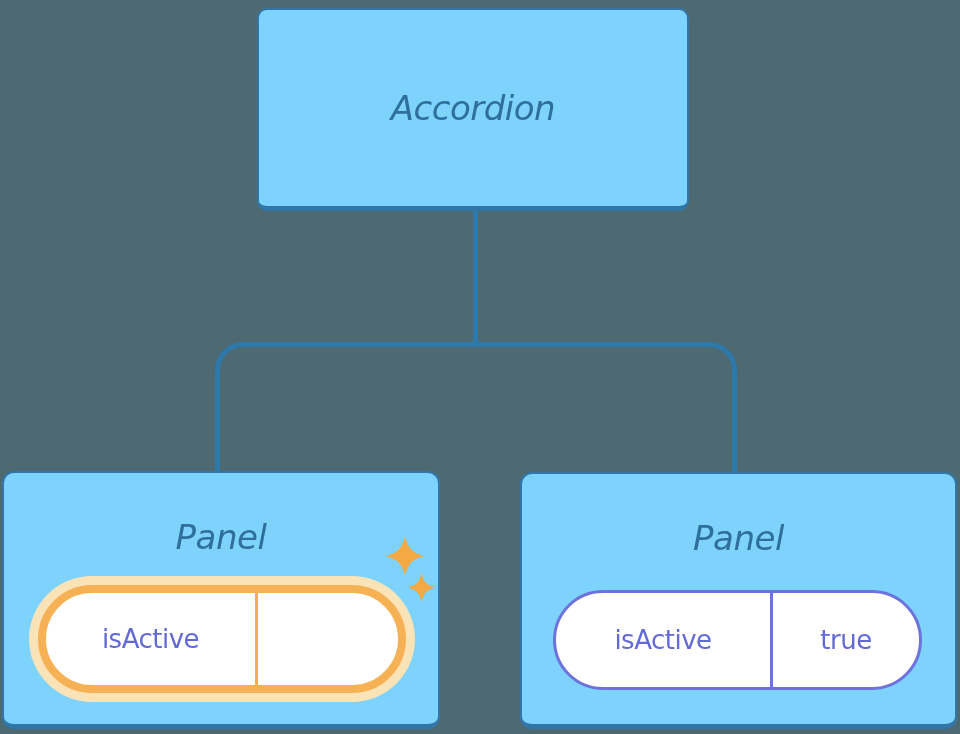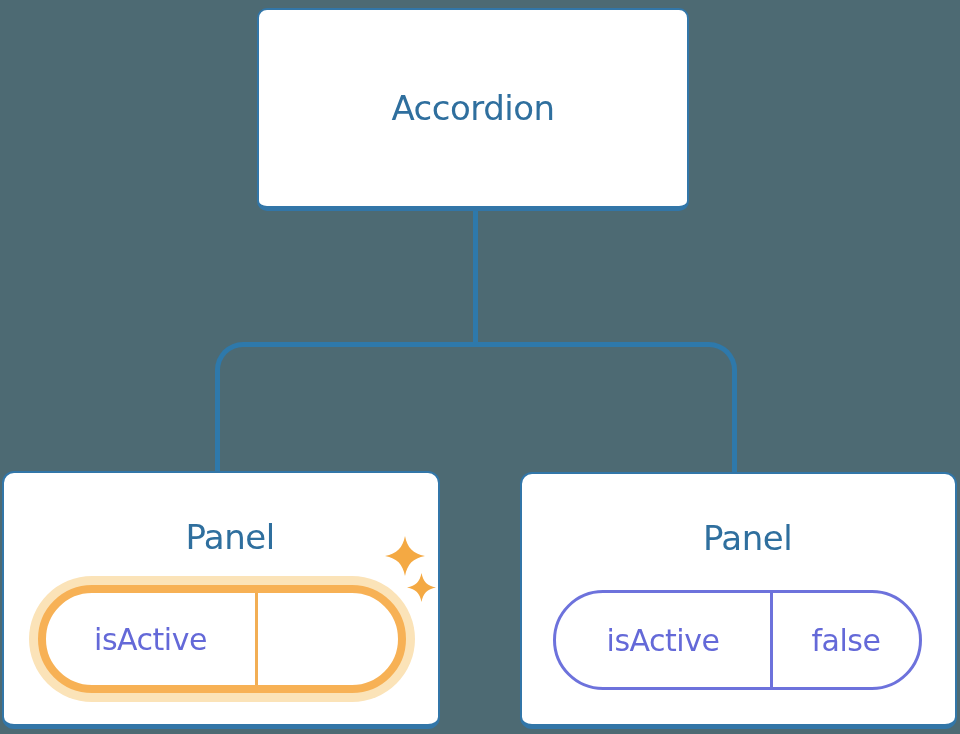--- a/index.html
+++ b/index.html
@@ -7,40 +7,41 @@
     width: 960px; height: 734px;
     background: #4d6a73;
     font-family: "DejaVu Sans", "Liberation Sans", sans-serif;
     overflow: hidden;
   }
   .stage { position: absolute; left: 0; top: 0; width: 960px; height: 734px; }
 
   
   .node {
     position: absolute;
-    background: #ffffff;
+    background: #7dd3fc;
     border: 2.5px solid #3276a8;
     border-bottom-width: 5px;
     box-sizing: border-box;
+    font-style: italic;
   }
   .root-node {
     left: 257px; top: 8px; width: 432px; height: 203px;
     border-radius: 10px;
     display: flex; align-items: center; justify-content: center;
   }
   .node-title {
     font-size: 34px;
     color: #2f6f9e;
     letter-spacing: -0.5px;
   }
   .panel-node { border-radius: 12px; }
   .panel-left  { left: 2px;   top: 471px; width: 438px; height: 258px; }
   .panel-right { left: 520px; top: 472px; width: 437px; height: 257px; }
   .panel-title {
-    position: absolute; left: 9px; top: 44px; width: 100%;
+    position: absolute; left: 0; top: 44px; width: 100%;
     text-align: center;
     font-size: 34px; color: #2f6f9e; letter-spacing: -0.5px;
   }
 
   
   .stem {
     position: absolute; left: 473px; top: 210px; width: 5px; height: 135px;
     background: #2e79ab;
   }
   .bracket {
@@ -63,21 +64,21 @@
     left: 38px; top: 585px; width: 368px; height: 108px;
     border: 8px solid #f7b155;
     box-shadow: 0 0 0 9px #fbe3b8;
   }
   .pill-inactive {
     left: 553px; top: 590px; width: 369px; height: 100px;
     border: 3px solid #6d72dc;
   }
   .pill .cell {
     display: flex; align-items: center; justify-content: center;
-    font-size: 30px; color: #6469d8; letter-spacing: -0.5px;
+    font-size: 26px; color: #6469d8; letter-spacing: -0.5px;
   }
   .pill-active .cell-key   { width: 209px; }
   .pill-inactive .cell-key { width: 214px; }
   .pill .cell-val { flex: 1; }
   .pill-active .cell-val { font-weight: 700; color: #595fd6; }
   .divider-active   { width: 3px; background: #f2ae54; }
   .divider-inactive { width: 3px; background: #6d72dc; }
 
   
   .sparkle { position: absolute; z-index: 5; }
@@ -109,16 +110,16 @@
   <svg class="sparkle sparkle-small" viewBox="0 0 24 24" xmlns="http://www.w3.org/2000/svg">
     <path fill="#f4a943" d="M12 0 C13.4 7.2 16.8 10.6 24 12 C16.8 13.4 13.4 16.8 12 24 C10.6 16.8 7.2 13.4 0 12 C7.2 10.6 10.6 7.2 12 0 Z"></path>
   </svg>
 
   <div class="node panel-node panel-right">
     <div class="panel-title">Panel</div>
   </div>
   <div class="pill pill-inactive">
     <span class="cell cell-key">isActive</span>
     <span class="divider-inactive"></span>
-    <span class="cell cell-val">false</span>
+    <span class="cell cell-val">true</span>
   </div>
 
 </div>
 
 </body></html>

